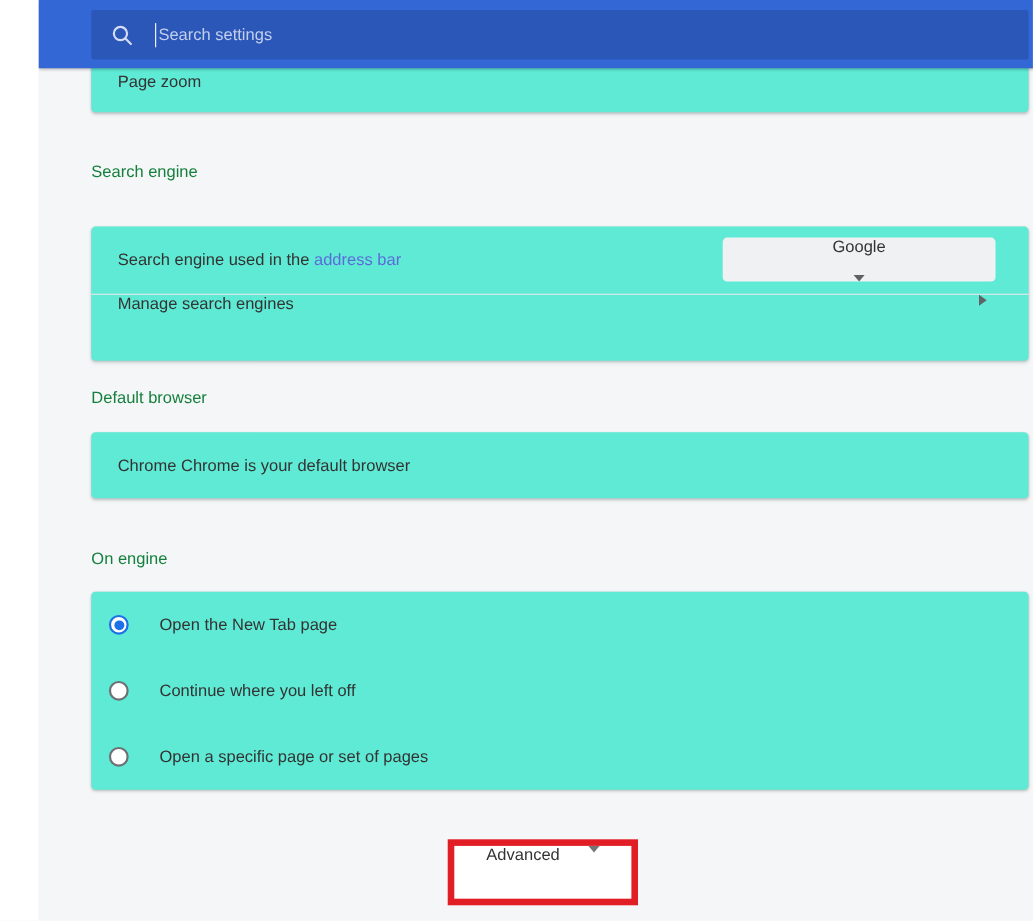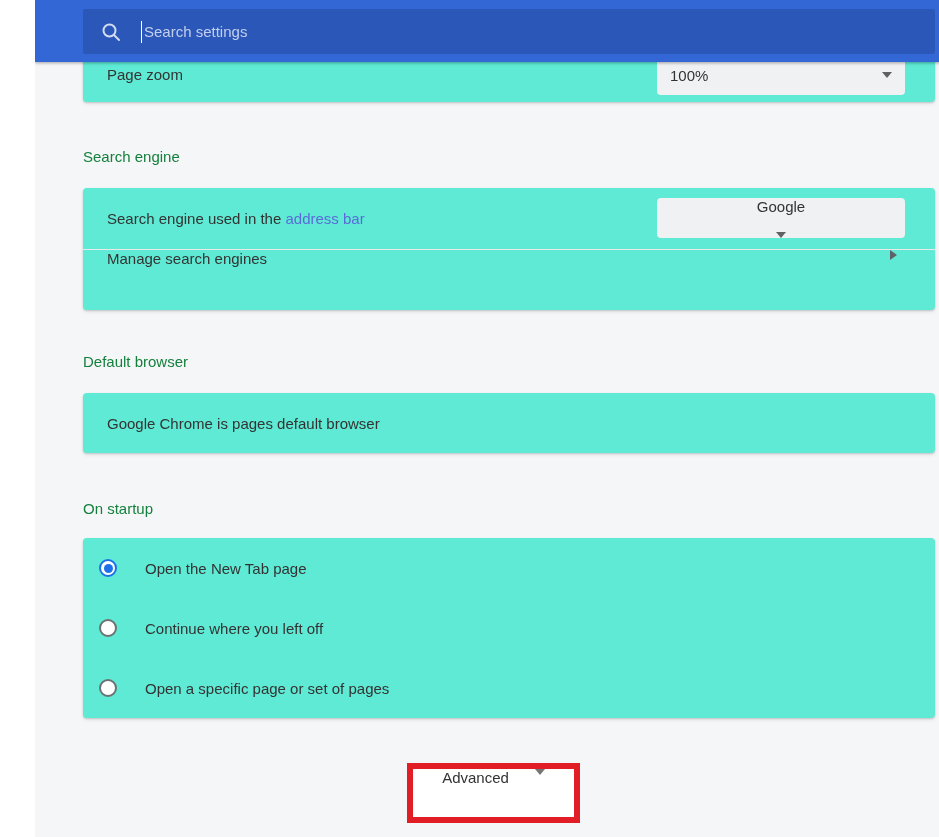--- a/index.html
+++ b/index.html
@@ -92,21 +92,21 @@
     border-bottom: 5px solid transparent;
     border-left: 7px solid #5f6368;
   }
 
   
   #card-pagezoom { top: 40px; height: 62px; z-index: 5; }
   #card-pagezoom .pz-label { position: absolute; left: 24px; top: 26px; }
   #card-pagezoom .dropdown { right: 30px; top: 15px; }
 
   
-  #card-search-engine { top: 188px; height: 122px; }
+  #card-search-engine { top: 206px; height: 122px; }
   .se-row1 {
     position: absolute; left: 0; top: 0;
     width: 100%; height: 61px;
     display: flex; align-items: center;
     padding-left: 24px;
   }
   #card-search-engine .dropdown { right: 30px; top: 10px; flex-direction: column; }
   .divider {
     position: absolute; left: 0; top: 61px;
     width: 100%; height: 1px;
@@ -185,24 +185,20 @@
           <line x1="14" y1="14" x2="19" y2="19" stroke="#d3dcf3" stroke-width="2" stroke-linecap="round"></line>
         </svg>
       </span>
       <span class="text-cursor"></span>
       <span class="search-placeholder">Search settings</span>
     </div>
   </div>
 
   <div class="card" id="card-pagezoom">
     <span class="row-text pz-label">Page zoom</span>
-    <div class="dropdown">
-      <span class="row-text">100%</span>
-      <span class="tri-down"></span>
-    </div>
   </div>
 
   <div class="section-title" style="top:148px">Search engine</div>
 
   <div class="card" id="card-search-engine">
     <div class="se-row1">
       <span class="row-text"><span>Search engine used in the </span><span class="link">address bar</span></span>
     </div>
     <div class="dropdown">
       <span class="row-text">Google</span>
@@ -211,24 +207,24 @@
     <div class="divider"></div>
     <div class="se-row2">
       <span class="row-text">Manage search engines</span>
       <span class="tri-right"></span>
     </div>
   </div>
 
   <div class="section-title" style="top:353px">Default browser</div>
 
   <div class="card" id="card-default">
-    <span class="row-text">Google Chrome is pages default browser</span>
-  </div>
-
-  <div class="section-title" style="top:500px">On startup</div>
+    <span class="row-text">Chrome Chrome is your default browser</span>
+  </div>
+
+  <div class="section-title" style="top:500px">On engine</div>
 
   <div class="card" id="card-startup">
     <div class="radio-row">
       <span class="radio selected"></span>
       <span class="row-text radio-label">Open the New Tab page</span>
     </div>
     <div class="radio-row">
       <span class="radio"></span>
       <span class="row-text radio-label">Continue where you left off</span>
     </div>

